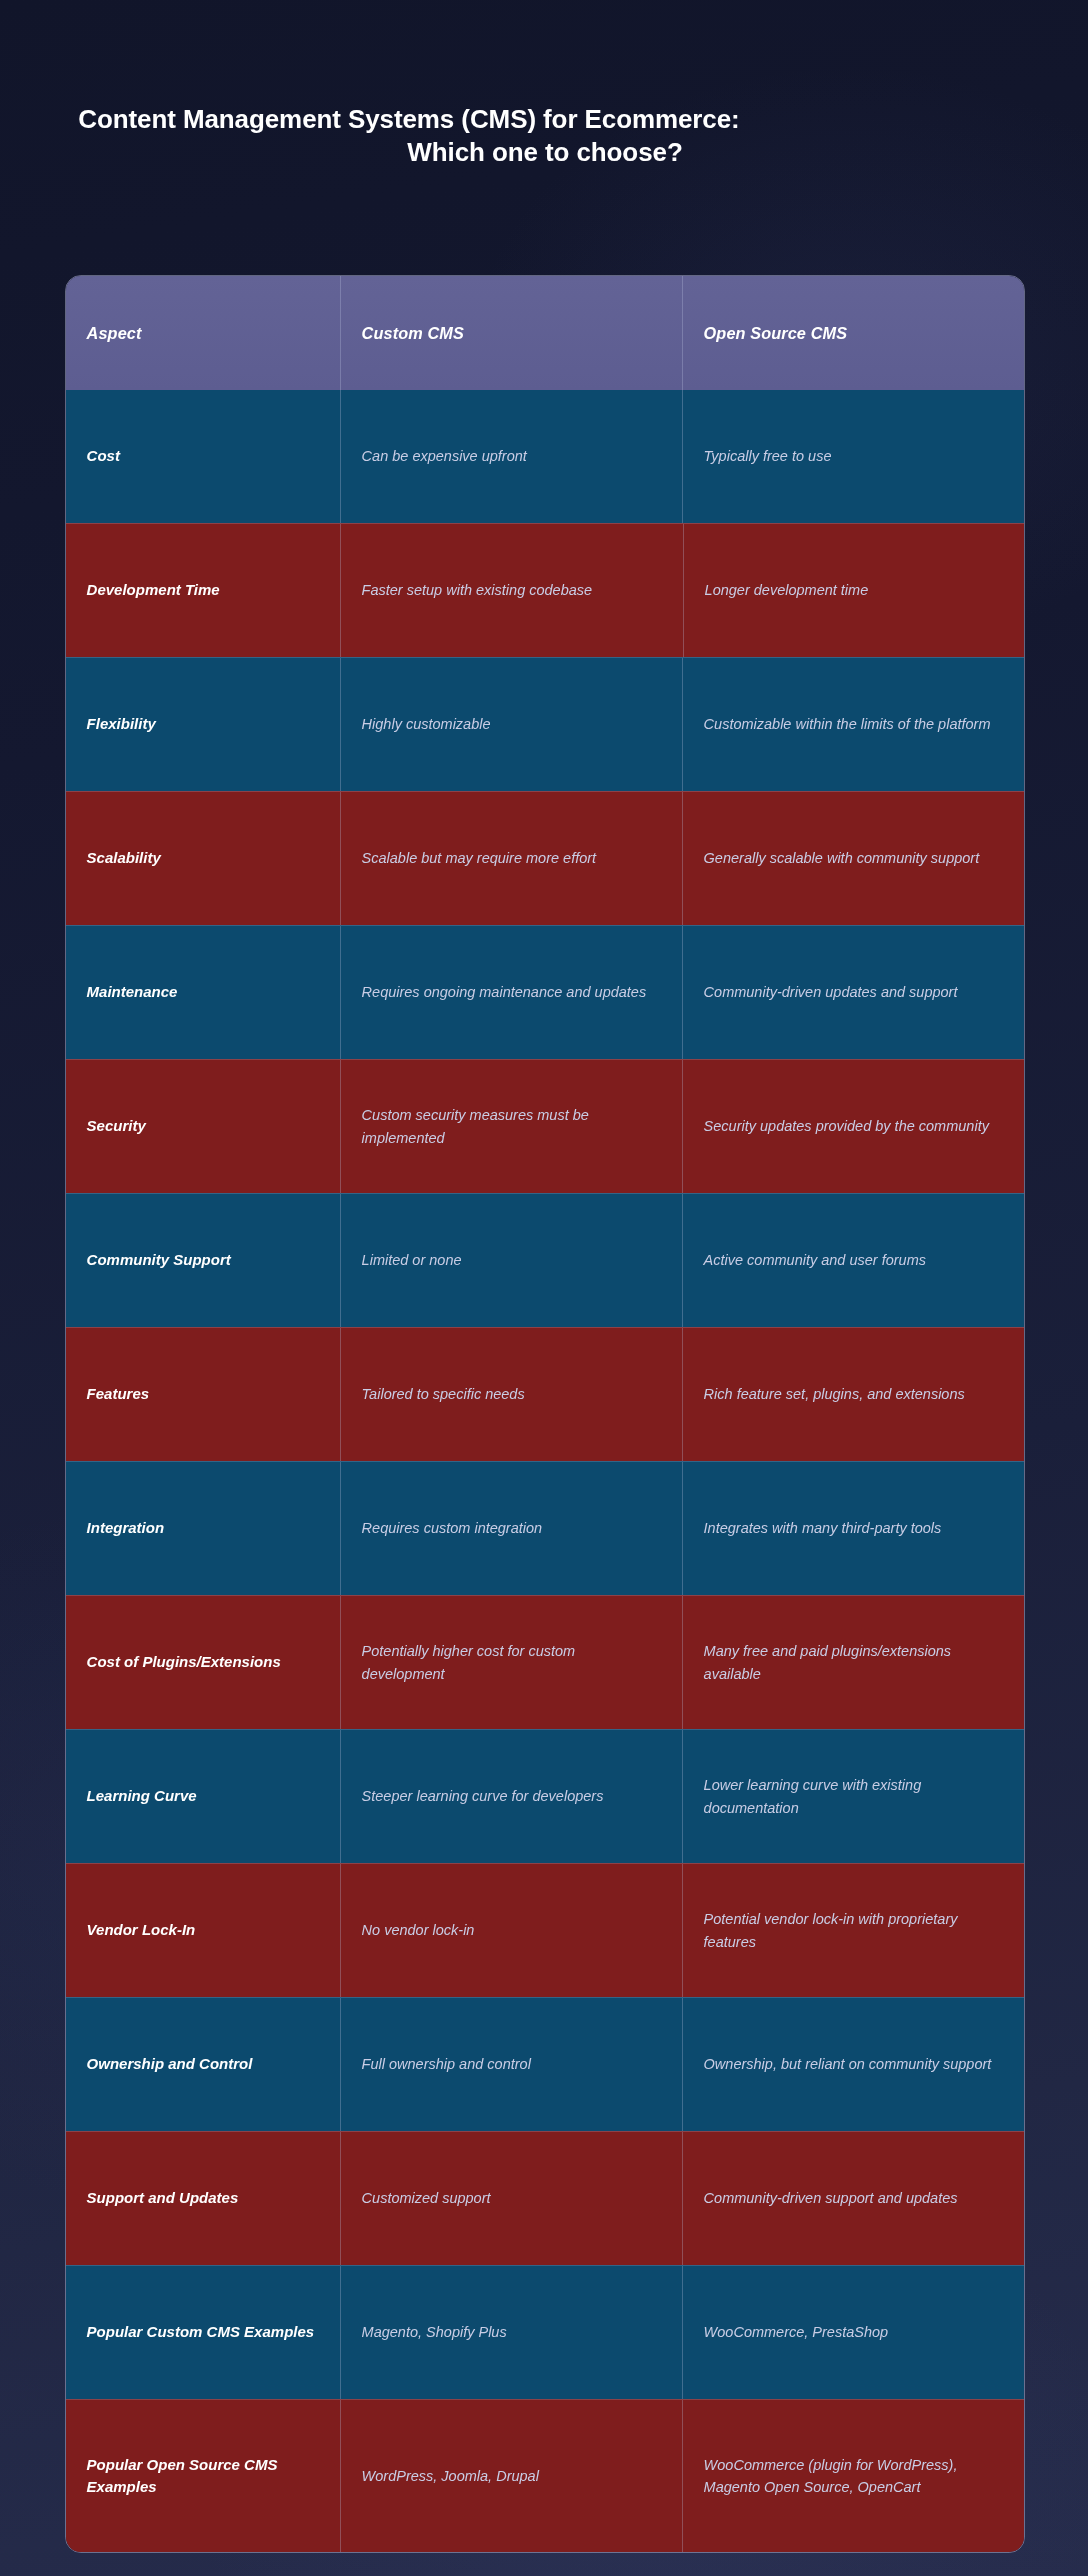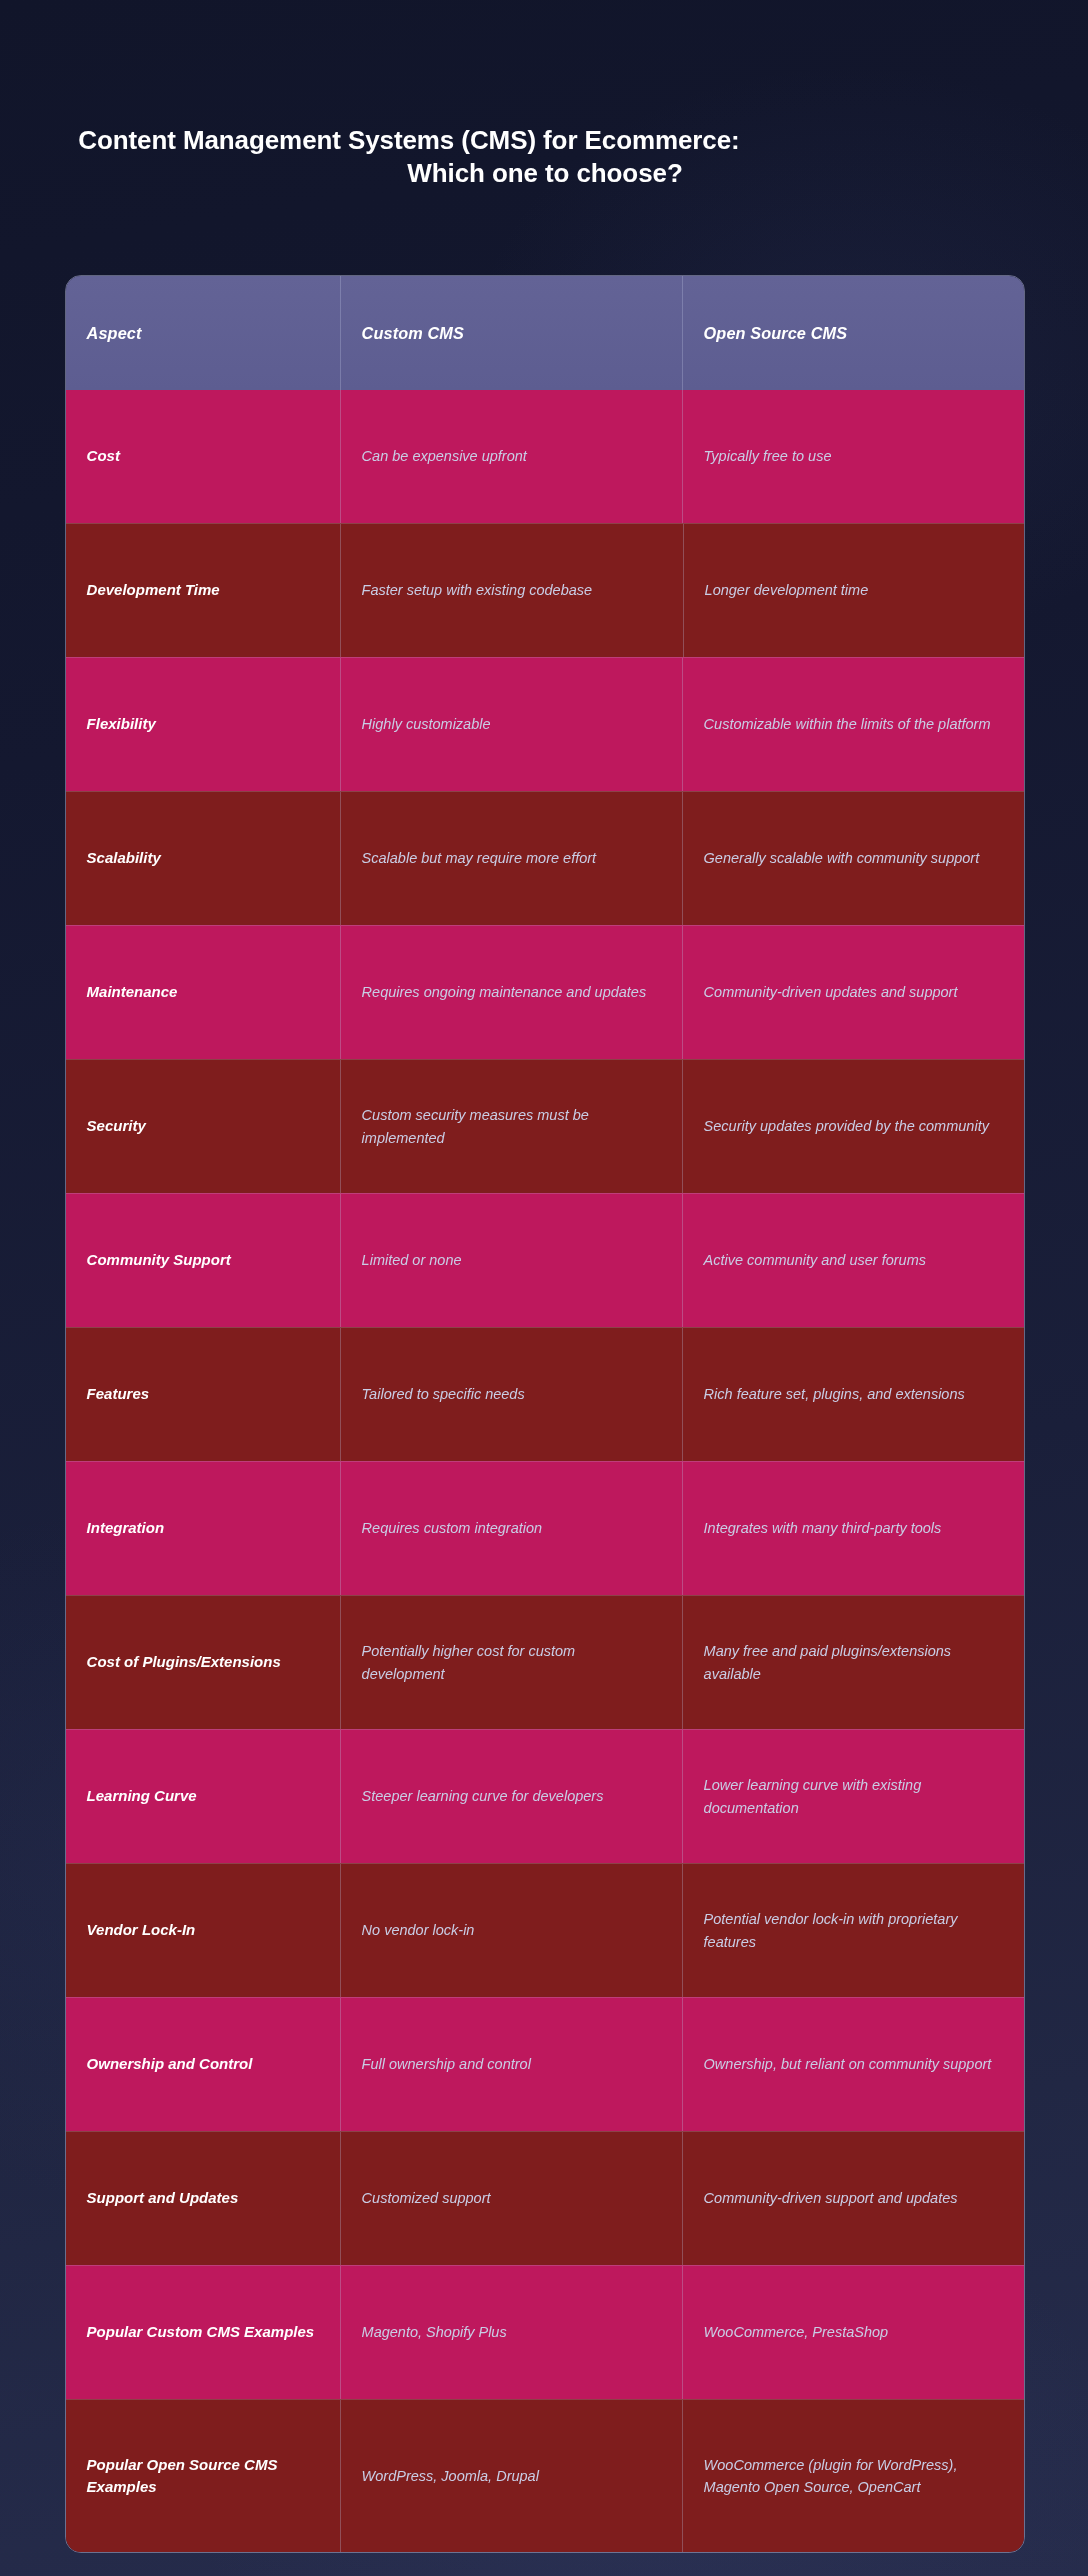--- a/index.html
+++ b/index.html
@@ -40,21 +40,21 @@
     z-index: 1;
     width: 1088px;
     height: 2576px;
     padding: 0;
   }
 
   
   .title-wrap {
     position: absolute;
     left: 65px;
-    top: 124px;
+    top: 103px;
     width: 960px;
     text-align: center;
   }
   .title-line {
     display: block;
     font-size: 26px;
     font-weight: 700;
     line-height: 1.28;
     letter-spacing: -0.1px;
     color: #ffffff;
@@ -76,21 +76,21 @@
 
   .trow {
     display: flex;
     width: 100%;
     align-items: stretch;
   }
 
   .trow.header {
     background: linear-gradient(180deg, #636396 0%, #5d5d91 100%);
   }
-  .trow.odd  { background: #be185d; }
+  .trow.odd  { background: #0c4a6e; }
   .trow.even { background: #7f1d1d; }
 
   .trow + .trow { border-top: 0.6px solid rgba(190,196,226,0.22); }
 
   .cell {
     display: flex;
     align-items: center;
     padding: 0 20.6px;
     min-height: 133px;
     font-style: italic;

